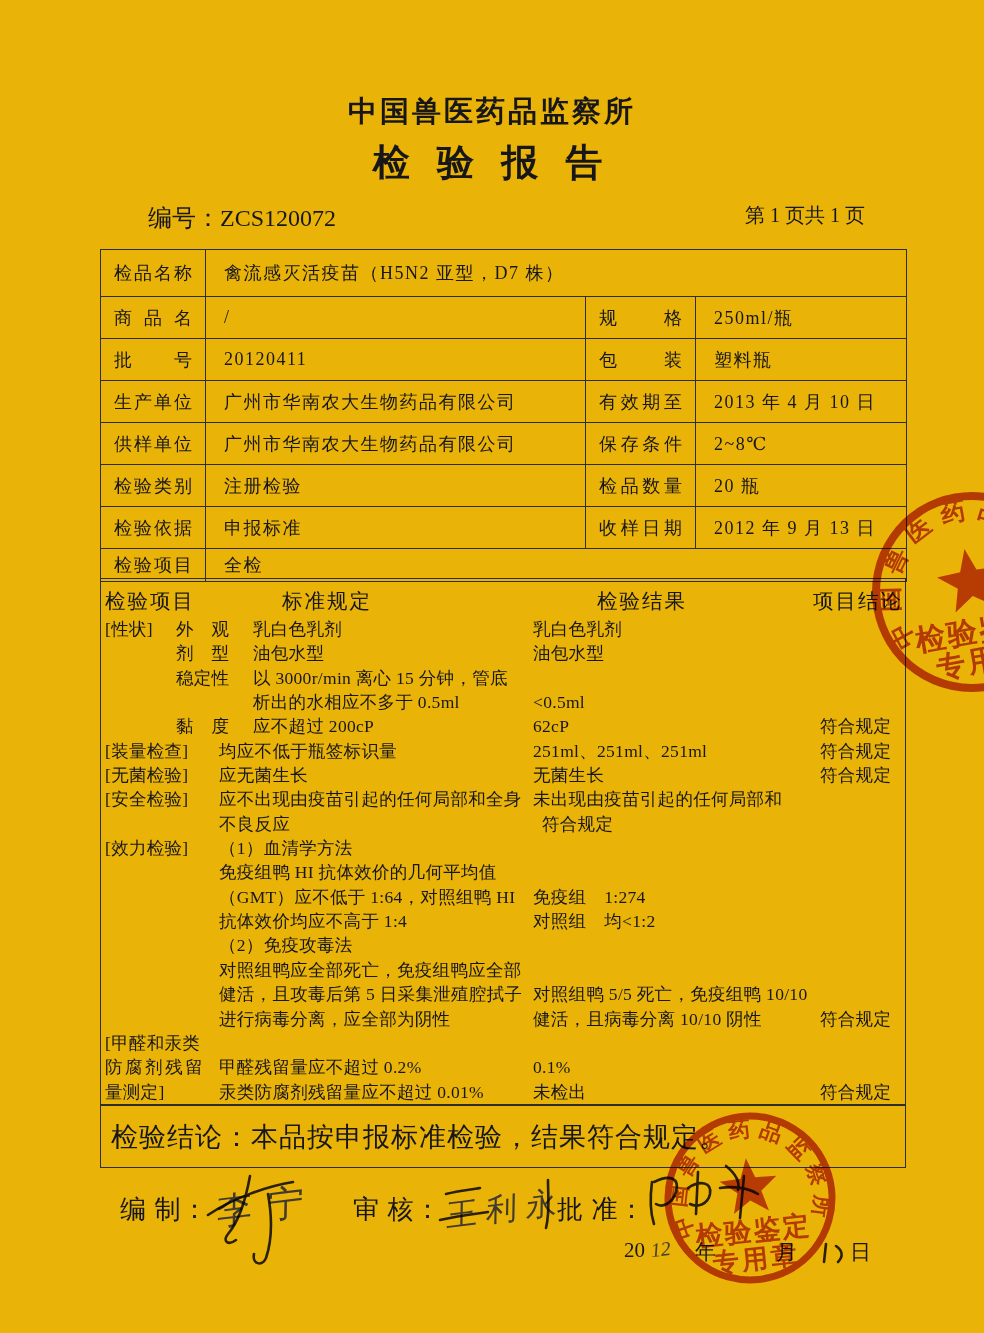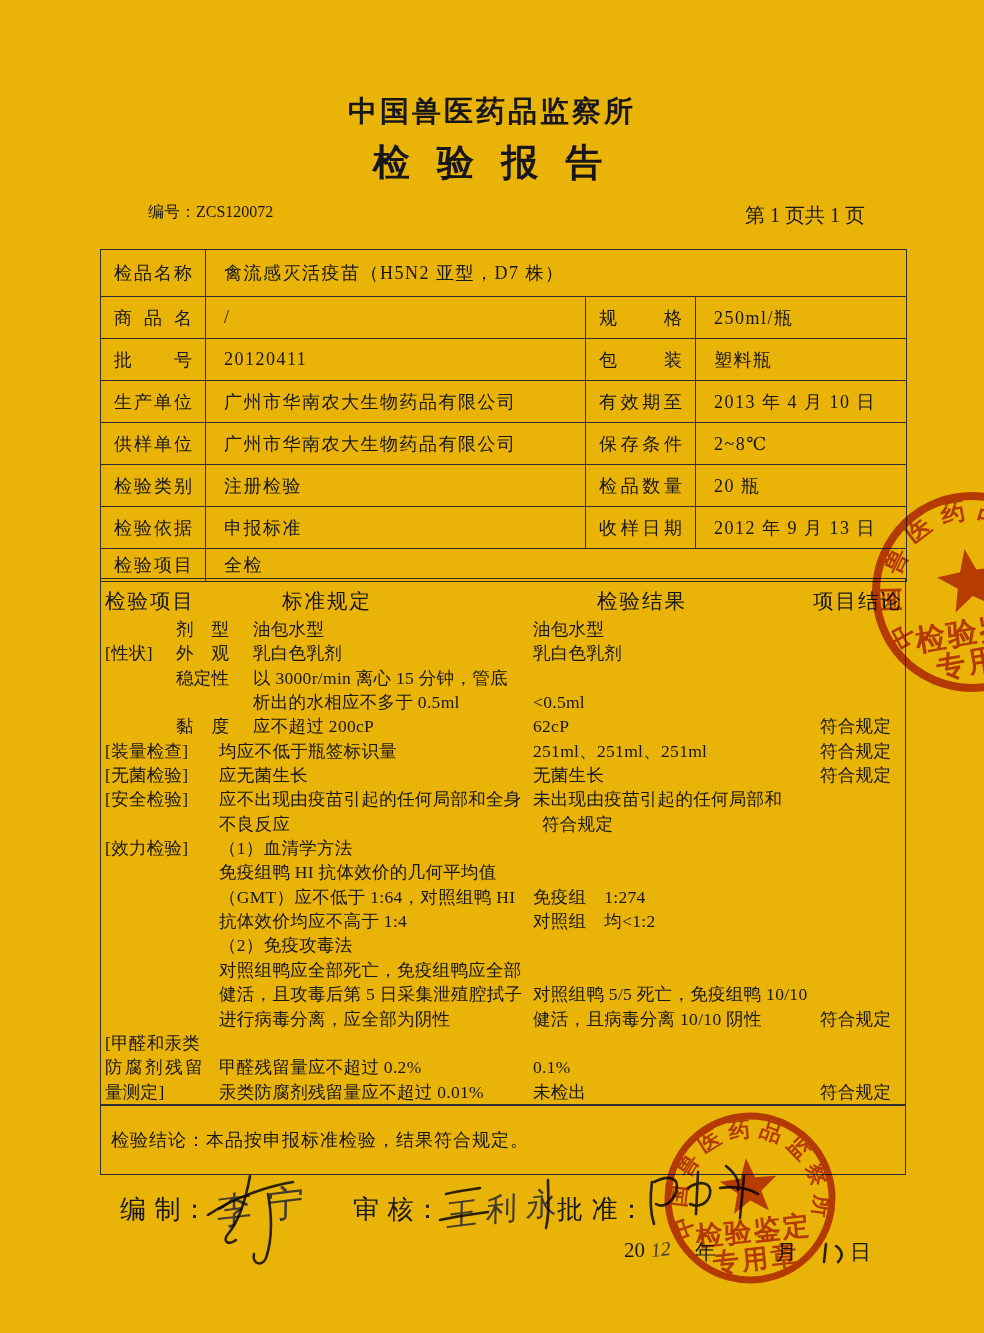--- a/index.html
+++ b/index.html
@@ -6,21 +6,21 @@
   .page{
     position:relative;width:984px;height:1333px;margin:0 auto;
     background:#eab308;overflow:hidden;
     font-family:"Liberation Serif","DejaVu Serif",serif;
     color:#17171a;
   }
   .org-name{position:absolute;top:92px;left:0;right:0;text-align:center;
     font-size:29px;font-weight:700;letter-spacing:3px;}
   .report-title{position:absolute;top:138px;left:0;right:0;text-align:center;
     font-size:37px;font-weight:700;letter-spacing:9px;}
-  .meta-no{position:absolute;top:202px;left:148px;font-size:16px;}
+  .meta-no{position:absolute;top:202px;left:148px;font-size:24px;}
   .meta-page{position:absolute;top:202px;right:119px;font-size:20px;}
 
   
   table.t1{position:absolute;left:100px;top:249px;width:806px;
     border-collapse:collapse;table-layout:fixed;font-size:18px;}
   table.t1 td{border:1.8px solid #2e2e2e;overflow:hidden;white-space:nowrap;}
   .t1 .lbl{text-align:justify;text-align-last:justify;padding:0 13px;}
   .t1 .val{padding-left:18px;letter-spacing:1.5px;}
 
   
@@ -38,23 +38,23 @@
   .c-item{width:75px;padding-left:4px;overflow:visible;white-space:nowrap;}
   .c-item .w{display:inline-block;width:98px;text-align:justify;text-align-last:justify;}
   .c-mid{width:357px;}
   .c-mid .sub{display:inline-block;width:77px;}
   .c-mid.pad-a{padding-left:43px;}
   .c-mid.pad-b{padding-left:77px;}
   .c-res{width:278px;}
   .c-con{flex:1;padding-left:9px;}
 
   
-  .concl-box{position:absolute;left:100px;top:1105px;width:806px;height:70px;
+  .concl-box{position:absolute;left:100px;top:1105px;width:806px;height:63px;
     border:1.8px solid #2e2e2e;box-sizing:border-box;display:flex;align-items:center;
-    padding-left:10px;font-size:18px;letter-spacing:1px;}
+    padding-left:10px;font-size:27px;letter-spacing:1px;}
 
   
   .sig-label{position:absolute;top:1192px;font-size:26px;letter-spacing:1px;}
   .lab-prep{left:120px;} .lab-rev{left:353px;} .lab-appr{left:557px;}
   .hw-name{position:absolute;color:#2b2b31;opacity:.88;
     transform:rotate(-7deg) skewX(-8deg);}
   .hw-prep{top:1182px;left:216px;font-size:36px;letter-spacing:16px;}
   .hw-rev{top:1188px;left:446px;font-size:31px;letter-spacing:9px;}
   .dl-part{position:absolute;top:1238px;font-size:21px;}
   .dl-20{left:624px;} .dl-year{left:695px;} .dl-month{left:776px;} .dl-day{left:850px;}
@@ -140,29 +140,29 @@
 
   <div class="t2">
     <div class="t2-head">
       <div class="h-item">检验项目</div>
       <div class="h-spec">标准规定</div>
       <div class="h-res">检验结果</div>
       <div class="h-con">项目结论</div>
     </div>
 
     <div class="t2-line">
-      <div class="c-item"></div>
-      <div class="c-mid"><span class="sub">剂　型</span><span>油包水型</span></div>
-      <div class="c-res">油包水型</div>
-      <div class="c-con"></div>
-    </div>
-    <div class="t2-line">
       <div class="c-item">[性状]</div>
       <div class="c-mid"><span class="sub">外　观</span><span>乳白色乳剂</span></div>
       <div class="c-res">乳白色乳剂</div>
+      <div class="c-con"></div>
+    </div>
+    <div class="t2-line">
+      <div class="c-item"></div>
+      <div class="c-mid"><span class="sub">剂　型</span><span>油包水型</span></div>
+      <div class="c-res">油包水型</div>
       <div class="c-con"></div>
     </div>
     <div class="t2-line">
       <div class="c-item"></div>
       <div class="c-mid"><span class="sub">稳定性</span><span>以 3000r/min 离心 15 分钟，管底</span></div>
       <div class="c-res"></div>
       <div class="c-con"></div>
     </div>
     <div class="t2-line">
       <div class="c-item"></div>

